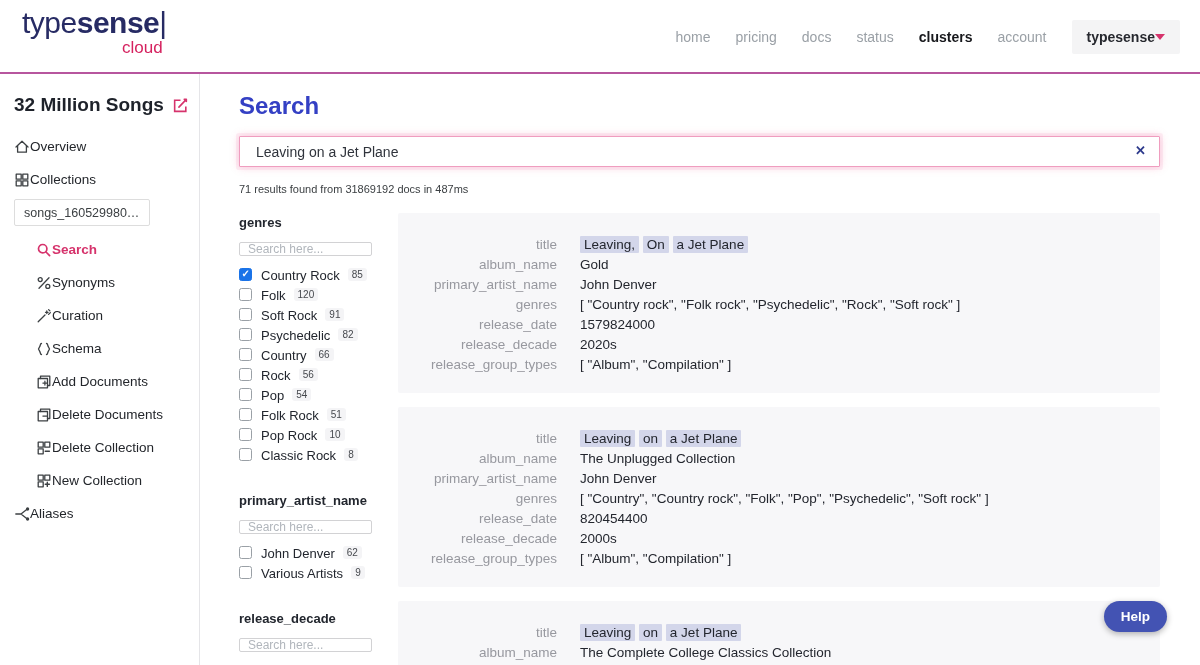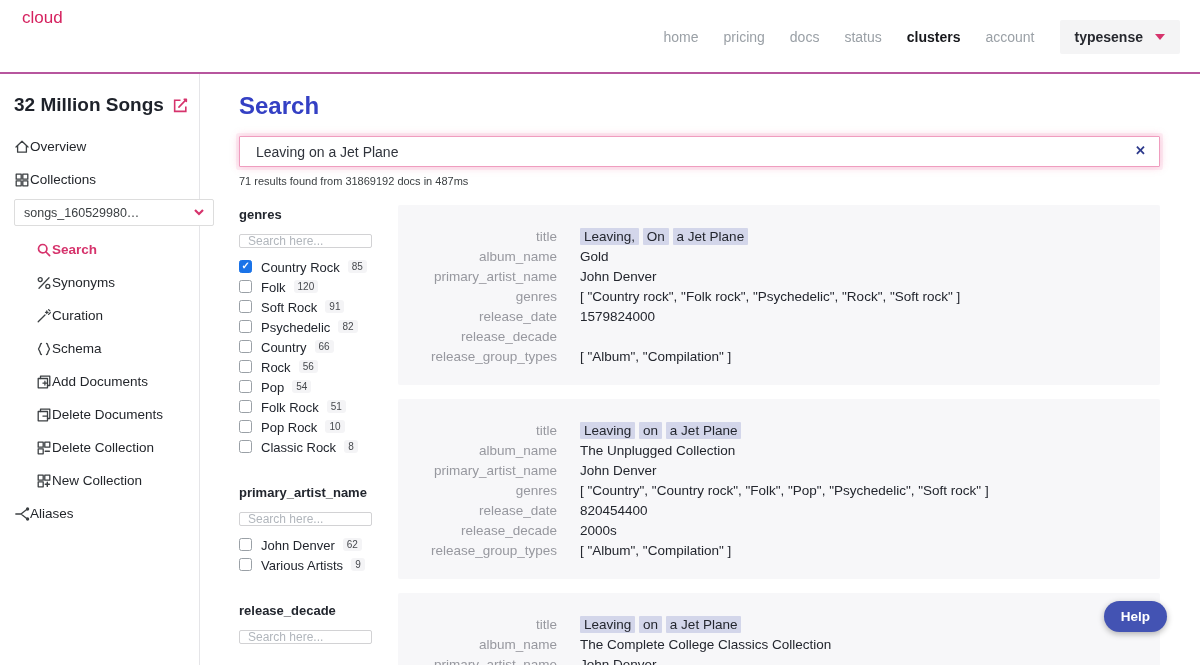--- a/index.html
+++ b/index.html
@@ -9,48 +9,48 @@
   
   .header { position:relative; height:74px; background:#fff; border-bottom:2px solid #b7569e; }
   .logo { position:absolute; left:22px; top:8px; line-height:1; }
   .logo-main { font-size:30px; color:#272b64; letter-spacing:-0.5px; }
   .logo-main .bold { font-weight:700; }
   .logo-cursor { font-weight:300; color:#272b64; }
   .logo-sub { text-align:right; font-size:17px; color:#d5225f; padding-right:4px; margin-top:1px; }
   .nav { position:absolute; right:20px; top:0; height:74px; display:flex; align-items:center; gap:25px; }
   .nav-item { font-size:14px; color:#9aa0a6; cursor:pointer; }
   .nav-item.active { color:#17181c; font-weight:700; }
-  .user-chip { background:#f4f4f5; padding:9px 15px; border-radius:2px; display:flex; align-items:center; gap:12px;
+  .user-chip { background:#f4f4f5; padding:9px 15px; border-radius:2px; display:flex; align-items:center; gap:0;
     font-size:14px; color:#26282e; font-weight:600; cursor:pointer; }
   .caret-down { width:0; height:0; border-left:5px solid transparent; border-right:5px solid transparent; border-top:6px solid #d6336c; }
 
   
   .body-wrap { display:flex; height:591px; }
   .sidebar { width:200px; min-width:200px; border-right:1px solid #e5e5e8; padding:20px 0 0 14px; }
   .main { flex:1; padding:18px 40px 0 39px; }
 
   
   .cluster-title { font-size:19px; font-weight:700; color:#1e222a; display:flex; align-items:center; gap:8px; }
   .side-list { list-style:none; margin-top:14px; }
   .side-item { height:33px; display:flex; align-items:center; font-size:13.5px; color:#23262b; cursor:pointer; }
   .side-item svg, .cluster-title svg { flex:none; }
   .side-item.active { color:#d6336c; font-weight:700; }
-  .collection-select { width:200px; height:27px; border:1px solid #ddd; border-radius:2px; background:#fff;
+  .collection-select { width:136px; height:27px; border:1px solid #ddd; border-radius:2px; background:#fff;
     display:flex; align-items:center; justify-content:space-between; padding:0 9px; margin:3px 0 7px 0;
     font-size:12.5px; color:#3c4043; cursor:pointer; }
   .indent { margin-left:22px; }
 
   
   .page-title { font-size:24px; font-weight:700; color:#3440c4; }
   .search-box { position:relative; margin-top:16px; }
   .search-input { width:100%; height:31px; border:1px solid #ef9dbf; border-radius:1px; padding:0 36px 0 16px;
     font-size:14px; color:#30343c; font-family:"Liberation Sans", sans-serif; outline:none;
     box-shadow:0 0 0 3px rgba(246,173,205,0.18), 0 0 9px rgba(240,98,146,0.35); }
   .clear-x { position:absolute; right:14px; top:7px; font-size:13px; font-weight:700; color:#2d3a8c; cursor:pointer; }
-  .stats { font-size:11px; color:#3c4043; margin-top:8px; }
+  .stats { font-size:11px; color:#3c4043; margin-top:16px; }
 
   .content-cols { display:flex; margin-top:12px; }
   .facet-col { width:133px; min-width:133px; padding-top:8px; }
   .results-col { flex:1; margin-left:26px; padding-top:6px; }
 
   
   .facet { margin-bottom:25px; }
   .facet-title { font-size:13px; font-weight:700; color:#22262e; margin-bottom:9px; }
   .facet-search { width:133px; height:14px; border:1px solid #d2d2d4; border-radius:2px; padding:0 8px;
     font-size:12px; color:#3c4043; font-family:"Liberation Sans", sans-serif; outline:none; }
@@ -74,20 +74,21 @@
   
   .help-btn { position:absolute; right:33px; top:601px; background:#4353b3; color:#fff; font-size:13.5px;
     font-weight:700; padding:8px 17px; border-radius:17px; border:none; cursor:pointer;
     box-shadow:0 2px 6px rgba(0,0,0,0.3); font-family:"Liberation Sans", sans-serif; }
 </style>
 </head>
 <body>
 
 <div class="header">
   <div class="logo">
+    <div class="logo-main"><span>type</span><span class="bold">sense</span><span class="logo-cursor">|</span></div>
     <div class="logo-sub">cloud</div>
   </div>
   <div class="nav">
     <span id="nav-items" style="display:flex;align-items:center;gap:25px;">
         <span class="nav-item">home</span>
         <span class="nav-item">pricing</span>
         <span class="nav-item">docs</span>
         <span class="nav-item">status</span>
         <span class="nav-item active">clusters</span>
         <span class="nav-item">account</span>
@@ -324,20 +325,21 @@
             <div class="crow">
               <div class="lbl">genres</div>
               <div class="val">[ "Country rock", "Folk rock", "Psychedelic", "Rock", "Soft rock" ]</div>
             </div>
             <div class="crow">
               <div class="lbl">release_date</div>
               <div class="val">1579824000</div>
             </div>
             <div class="crow">
               <div class="lbl">release_decade</div>
+              <div class="val">2020s</div>
             </div>
             <div class="crow">
               <div class="lbl">release_group_types</div>
               <div class="val">[ "Album", "Compilation" ]</div>
             </div>
           </div>
           <div class="card">
             <div class="crow">
               <div class="lbl">title</div>
               <div class="val"><span class="hl">Leaving</span> <span class="hl">on</span> <span class="hl">a Jet Plane</span></div>

